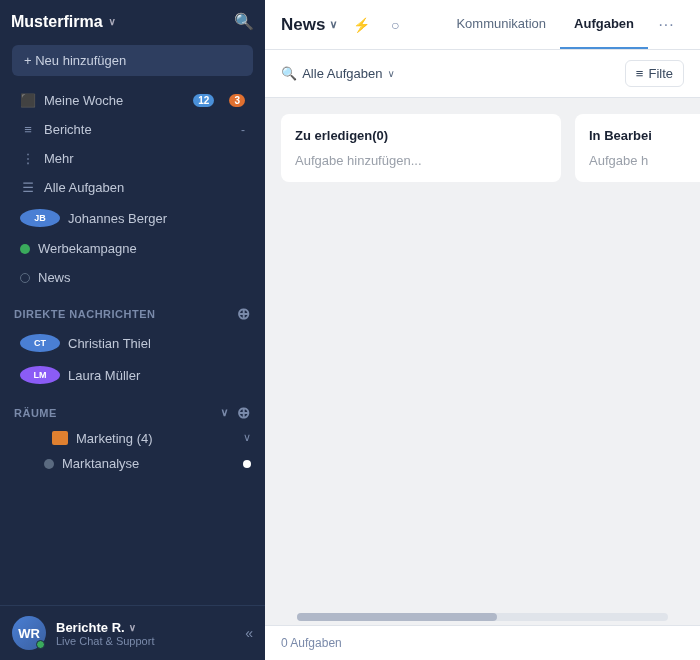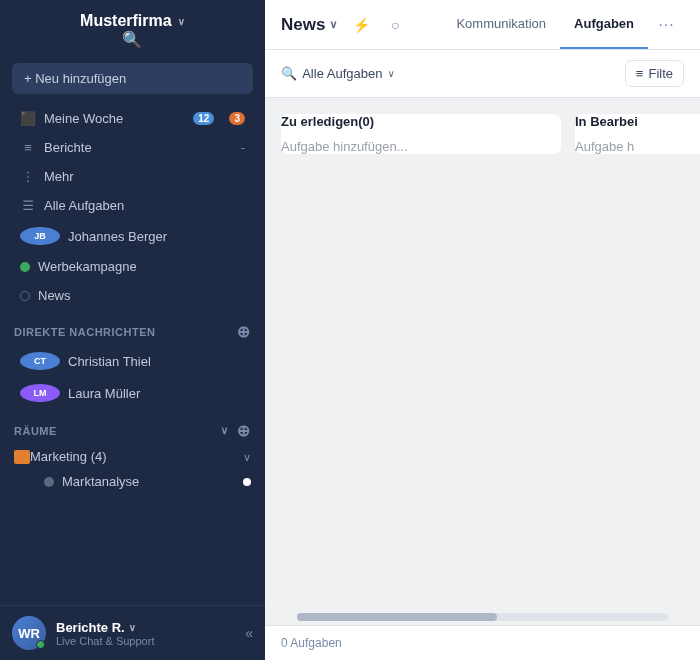--- a/index.html
+++ b/index.html
@@ -14,25 +14,24 @@
       display: flex;
       flex-direction: column;
       height: 660px;
       overflow: hidden;
     }
 
     .sidebar-header {
       display: flex;
       align-items: center;
       justify-content: space-between;
-      padding: 12px 4px;
+      padding: 12px 11px;
       color: #fff;
       font-weight: 700;
       font-size: 16px;
-      flex-direction: column;
     }
 
     .sidebar-header .company-name {
       display: flex;
       align-items: center;
       gap: 6px;
     }
 
     .sidebar-header .chevron-icon {
       font-size: 10px;
@@ -128,26 +127,27 @@
     }
     .dot-green { background: #3aaa5c; }
     .dot-gray { background: #5a6a80; }
     .dot-empty { border: 1.5px solid #5a6a80; background: transparent; width: 10px; height: 10px; border-radius: 50%; }
 
     .sidebar-item .item-text { flex: 1; }
     .sidebar-item .item-icon { color: #7a8aaa; font-size: 13px; width: 16px; text-align: center; }
 
     .room-item {
       display: flex;
-      align-items: flex-end;
+      align-items: flex-start;
       padding: 5px 14px 5px 14px;
       cursor: pointer;
       font-size: 13px;
       color: #c0c8d8;
-      gap: 0;
+      gap: 8px;
+      margin-left: 38px;
     }
 
     .room-folder-icon {
       width: 16px;
       height: 14px;
       background: #e08030;
       border-radius: 2px;
       flex-shrink: 0;
     }
 
@@ -337,21 +337,21 @@
       overflow-x: auto;
       overflow-y: hidden;
       background: #f0f1f3;
     }
 
     .task-column {
       min-width: 280px;
       max-width: 280px;
       background: #fff;
       border-radius: 8px;
-      padding: 0;
+      padding: 14px;
       display: flex;
       flex-direction: column;
       gap: 10px;
       height: fit-content;
       max-height: 520px;
       margin-right: 14px;
     }
 
     .task-column-header {
       font-size: 13px;

